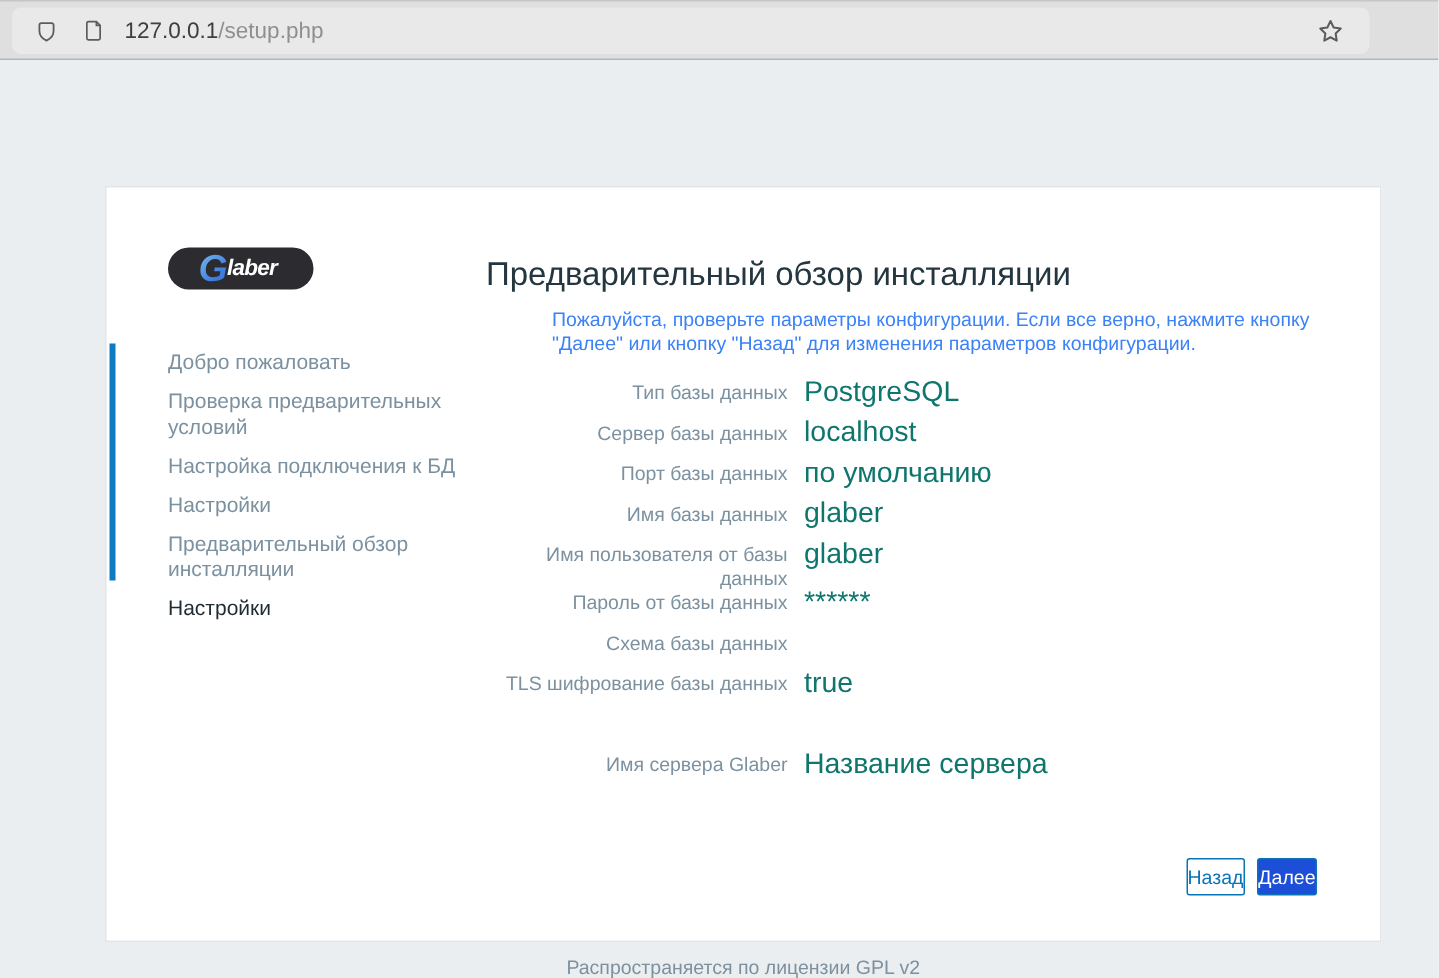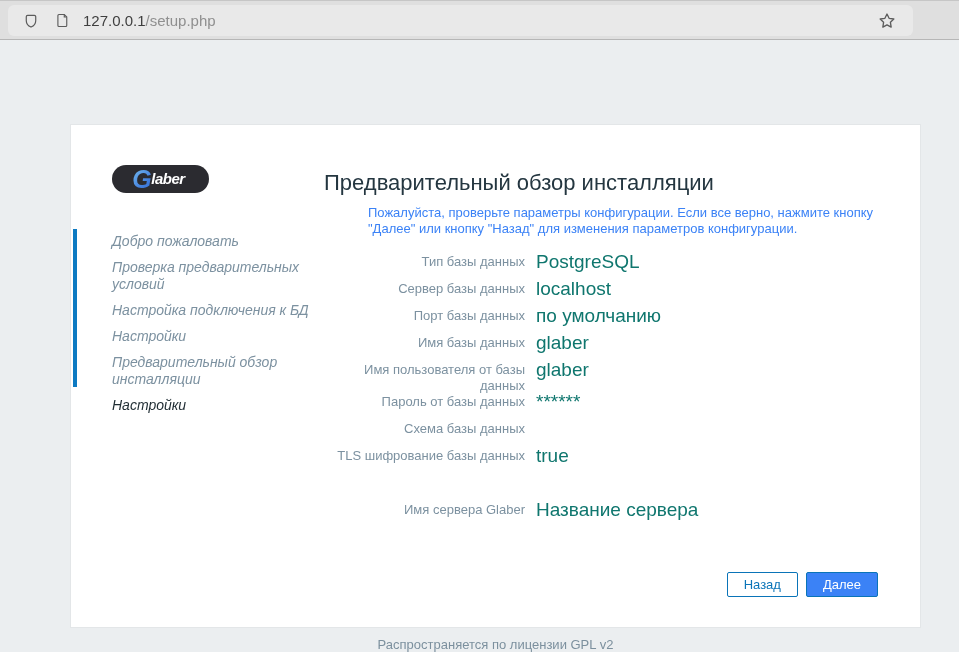--- a/index.html
+++ b/index.html
@@ -46,21 +46,21 @@
     padding-right: 4px;
   }
   .logo .logo-g {
     font-size: 25px; line-height: 28px;
     background: linear-gradient(135deg, #7cc4f2 0%, #3f7bdc 70%);
     -webkit-background-clip: text; background-clip: text; color: transparent;
   }
   .logo .logo-rest { font-size: 15px; line-height: 28px; color: #ffffff; }
   .steps { margin-top: 40px; list-style: none; }
   .steps li {
-    font-size: 14px; line-height: 17px; color: #7c91a0; margin-bottom: 9px; font-style: italic;
+    font-size: 14px; line-height: 17px; color: #7c91a0; margin-bottom: 9px;
   }
   .steps li.current { color: #1f2c33; }
 
   
   .main-col { position: absolute; left: 253px; top: 44px; right: 42px; }
   .page-title { font-size: 22px; line-height: 28px; font-weight: normal; color: #243640; }
   .description {
     margin-top: 8px; font-size: 13px; line-height: 16px; color: #3b82f6;
     max-width: 560px;
     margin-left: 44px;
@@ -71,26 +71,26 @@
   .field-label {
     width: 201px; text-align: right; font-size: 13px; line-height: 16px;
     color: #7c91a0; flex-shrink: 0;
   }
   .field-value {
     margin-left: 11px; font-size: 19px; line-height: 16px; color: #0f766e;
   }
   
   .buttons { position: absolute; top: 447px; right: 42px; display: flex; }
   .btn {
-    height: 25px; padding: 0 16px; font-size: 13px; line-height: 23px;
+    height: 25px; padding: 0 0; font-size: 13px; line-height: 23px;
     border-radius: 2px; cursor: pointer;
     font-family: "Liberation Sans", sans-serif;
   }
   .btn-back { background: #ffffff; border: 1px solid #0a74b8; color: #0a74b8; }
-  .btn-next { background: #3b82f6; border: 1px solid #0a74b8; color: #ffffff; margin-left: 8px; }
+  .btn-next { background: #1d4ed8; border: 1px solid #0a74b8; color: #ffffff; margin-left: 8px; }
 
   .footer {
     position: absolute; left: 70px; top: 597px; width: 851px;
     text-align: center; font-size: 13px; color: #7c909e;
   }
 </style>
 </head>
 <body>
 
 <div class="toolbar">

